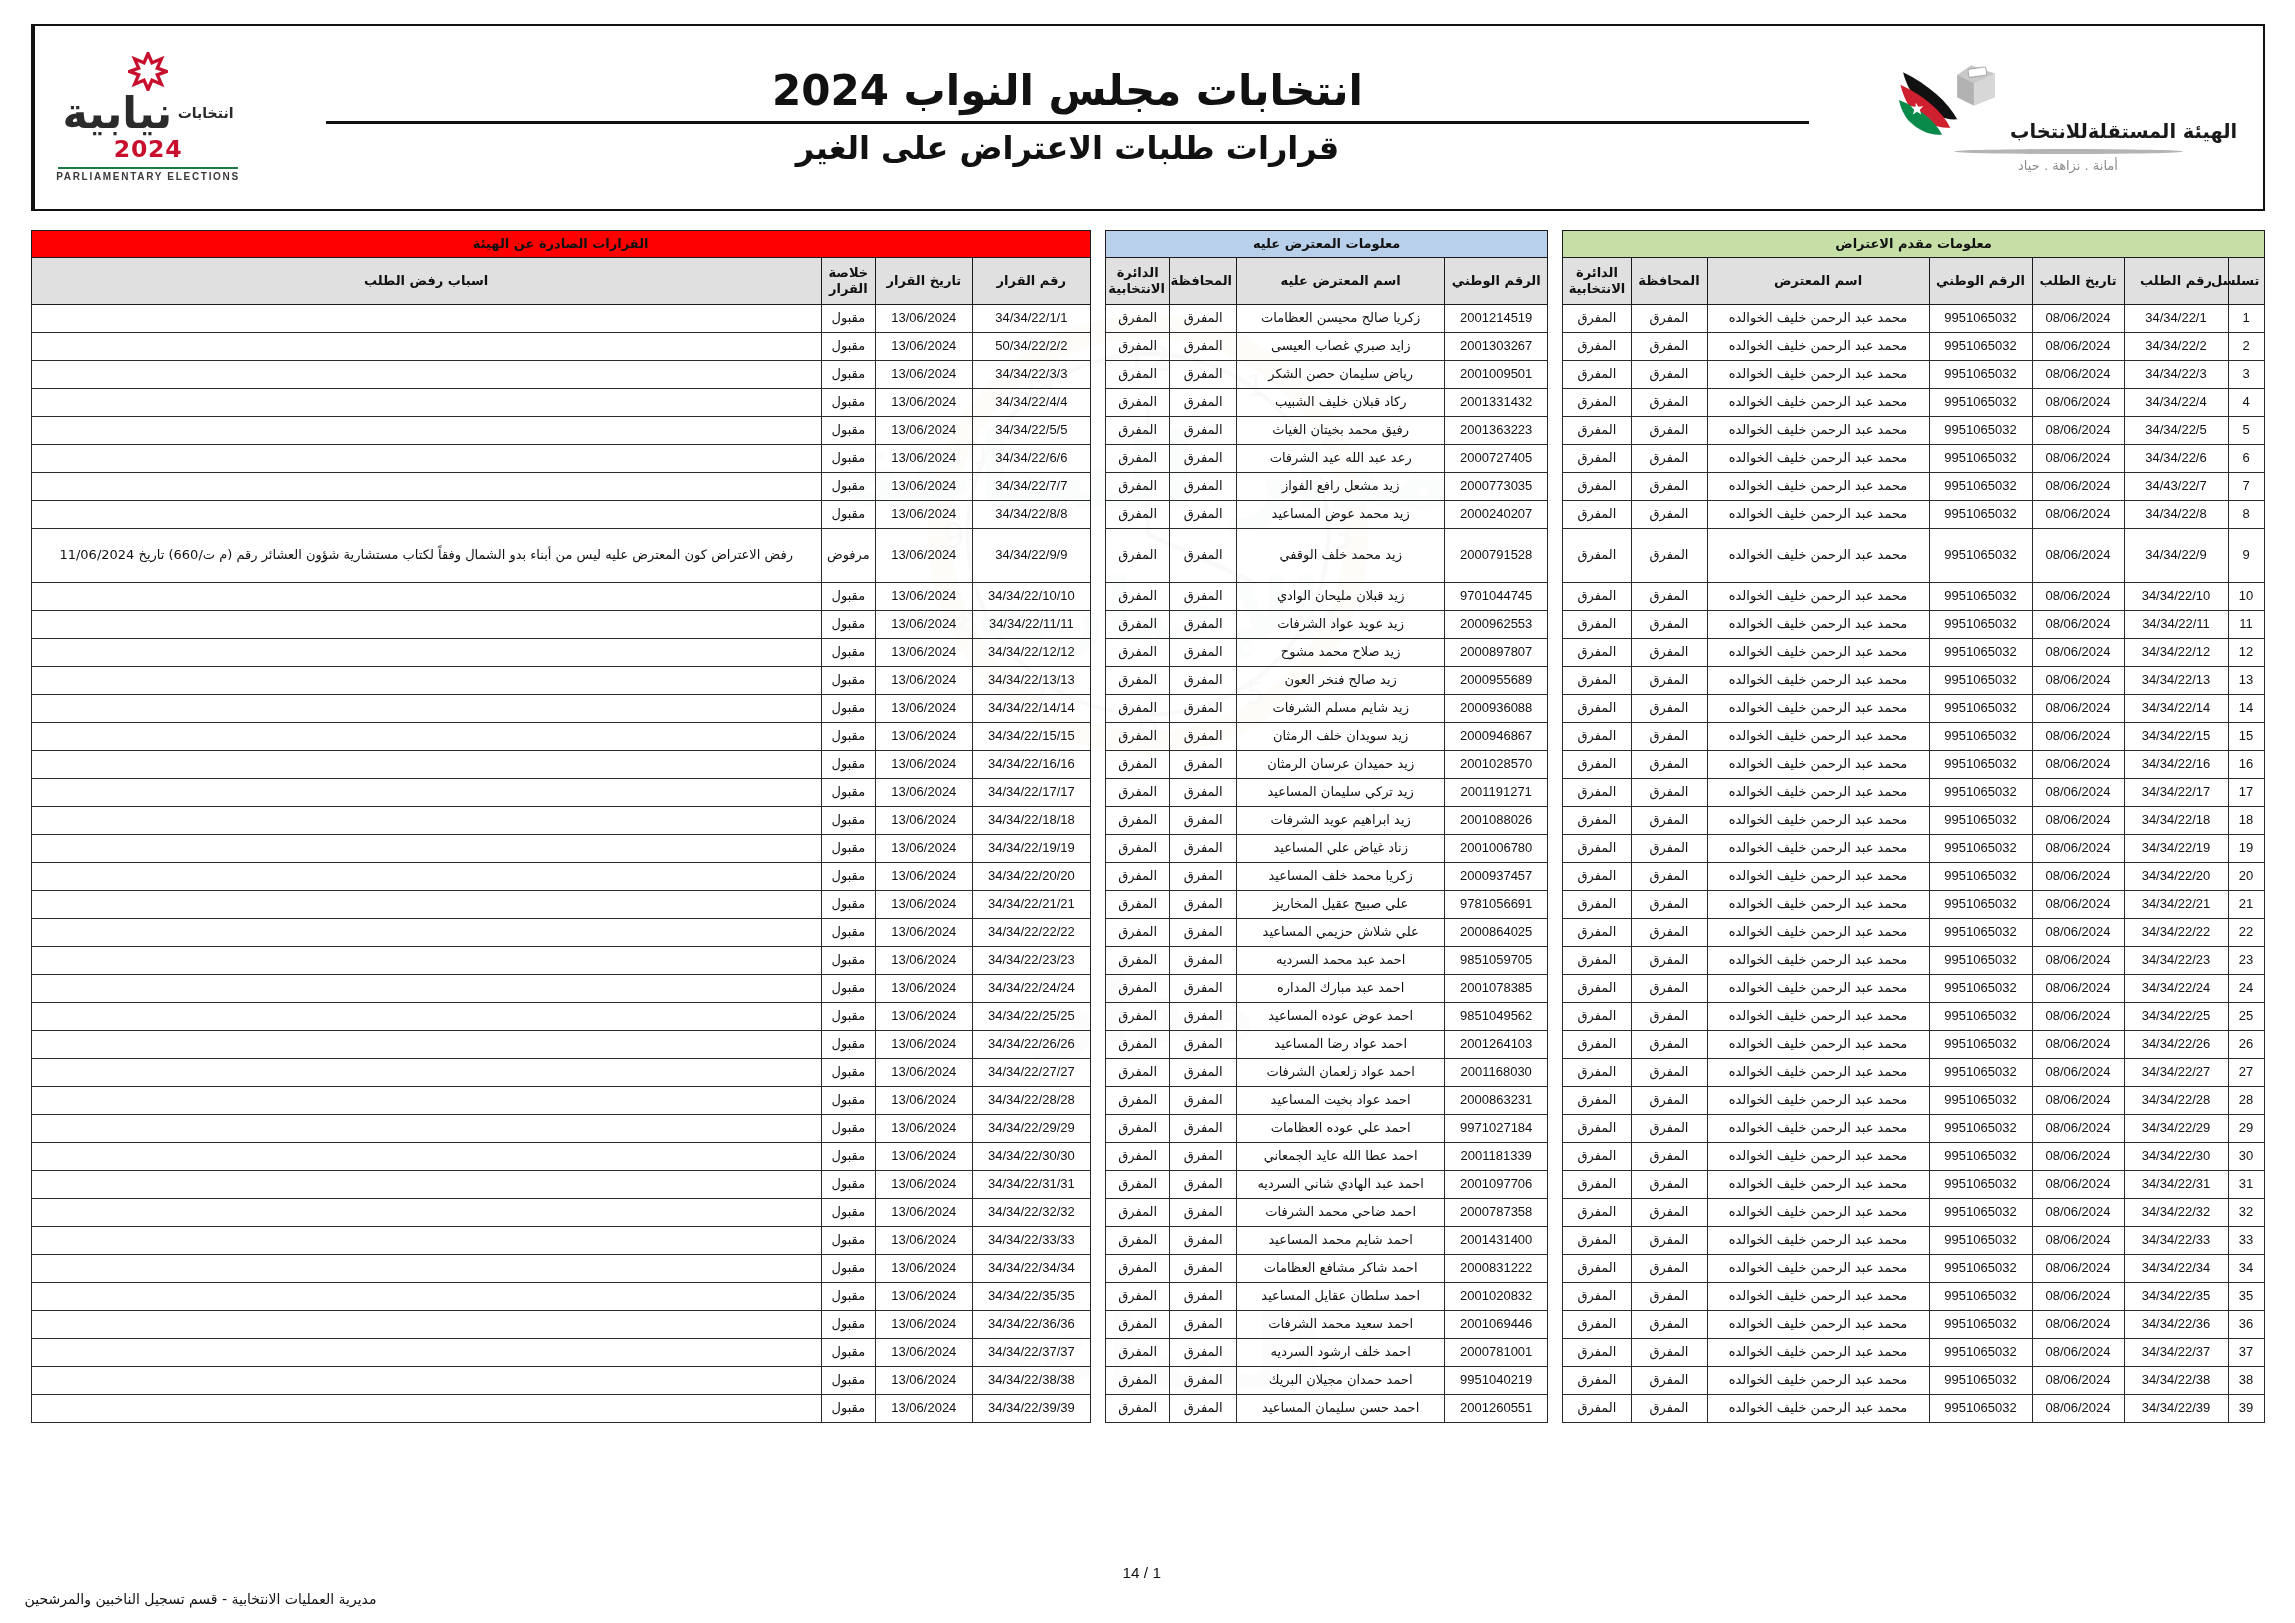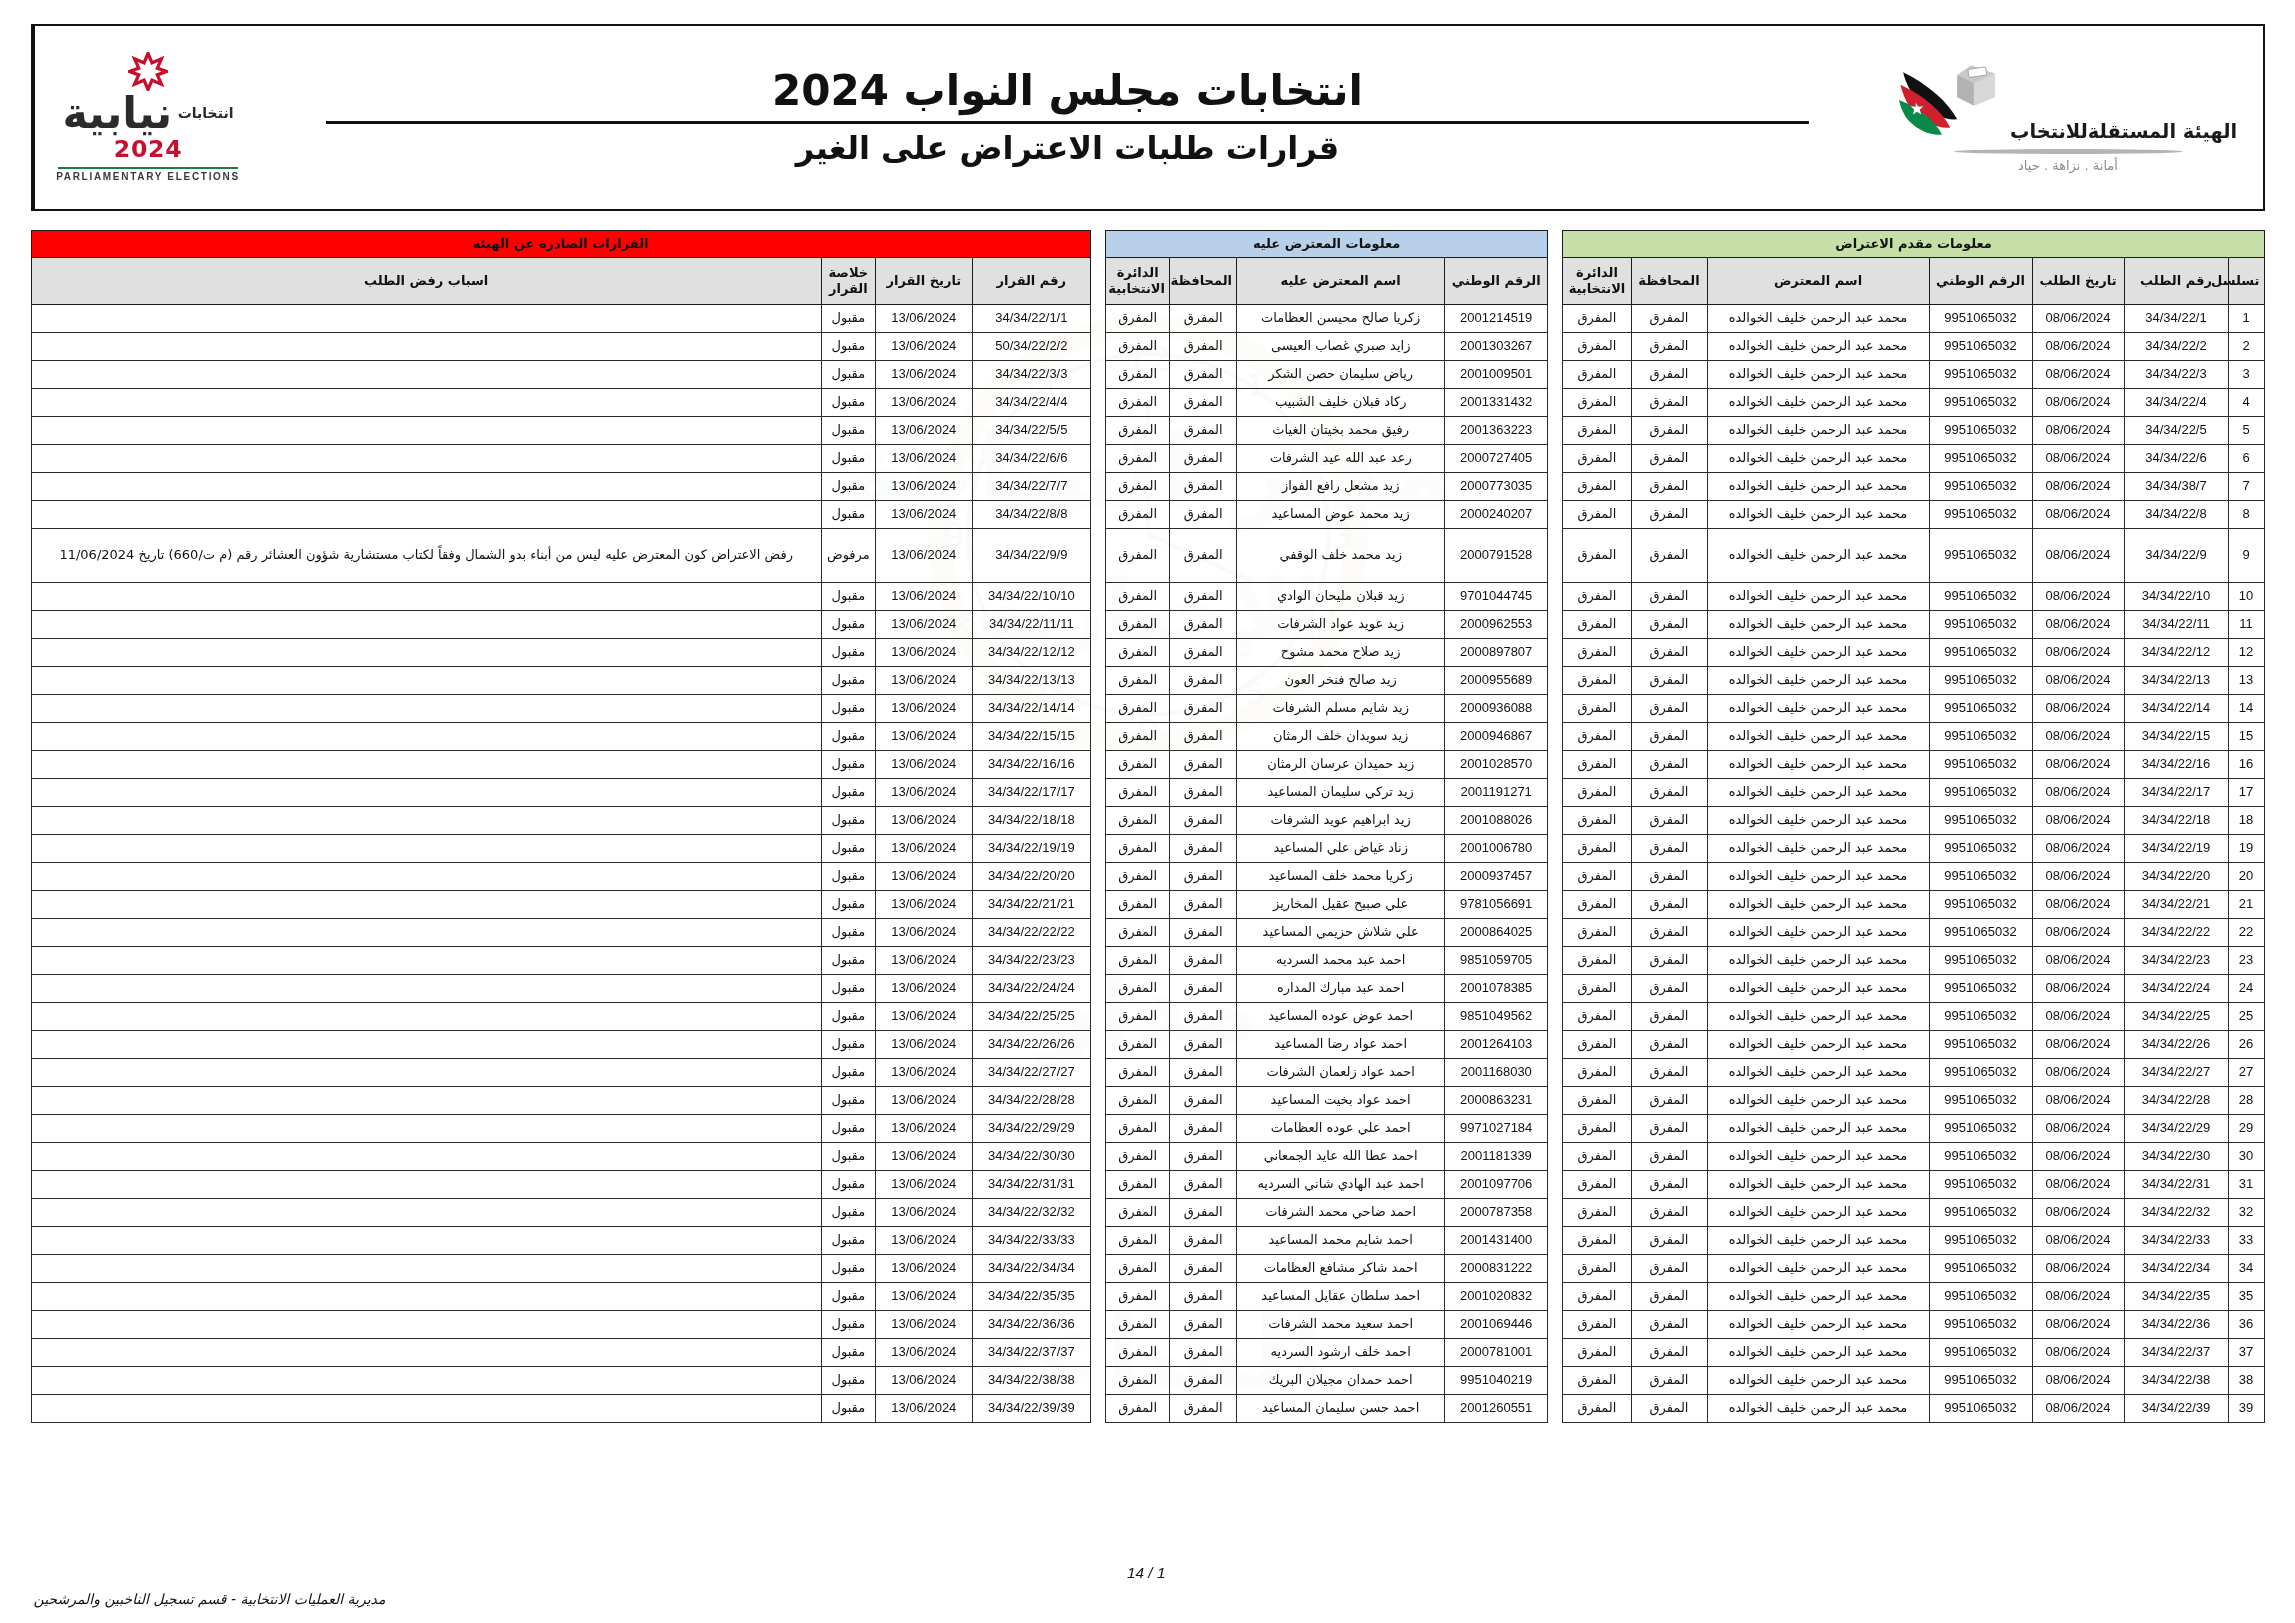--- a/index.html
+++ b/index.html
@@ -172,24 +172,23 @@
   col.c-gov2    { width: 67px; }
   col.c-dist2   { width: 64px; }
   col.c-decno   { width: 118px; }
   col.c-decdate { width: 97px; }
   col.c-summary { width: 54px; }
   col.c-reason  { width: auto; }
 
   
   .footer {
     position: absolute;
-    left: 28px; right: 30.5px;
+    left: 19px; right: 30.5px;
     bottom: 16.7px;
     z-index: 2;
-    font-style: italic;
   }
   .pagenum {
     text-align: center;
     font-size: 15.3px;
     color: #111;
     font-family: "Liberation Sans", sans-serif;
   }
   .foot-note {
     margin-top: 9.7px;
     text-align: left;
@@ -436,21 +435,21 @@
             <td>المفرق</td>
             <td>المفرق</td>
             <td class="grp-spacer"></td>
             <td class="numtxt">34/34/22/6/6</td>
             <td class="numtxt">13/06/2024</td>
             <td>مقبول</td>
             <td class="reason"></td>
           </tr>
           <tr>
             <td class="numtxt">7</td>
-            <td class="numtxt">34/34/38/7</td>
+            <td class="numtxt">34/43/22/7</td>
             <td class="numtxt">08/06/2024</td>
             <td class="numtxt">9951065032</td>
             <td>محمد عبد الرحمن خليف الخوالده</td>
             <td>المفرق</td>
             <td>المفرق</td>
             <td class="grp-spacer"></td>
             <td class="numtxt">2000773035</td>
             <td>زيد مشعل رافع الفواز</td>
             <td>المفرق</td>
             <td>المفرق</td>

